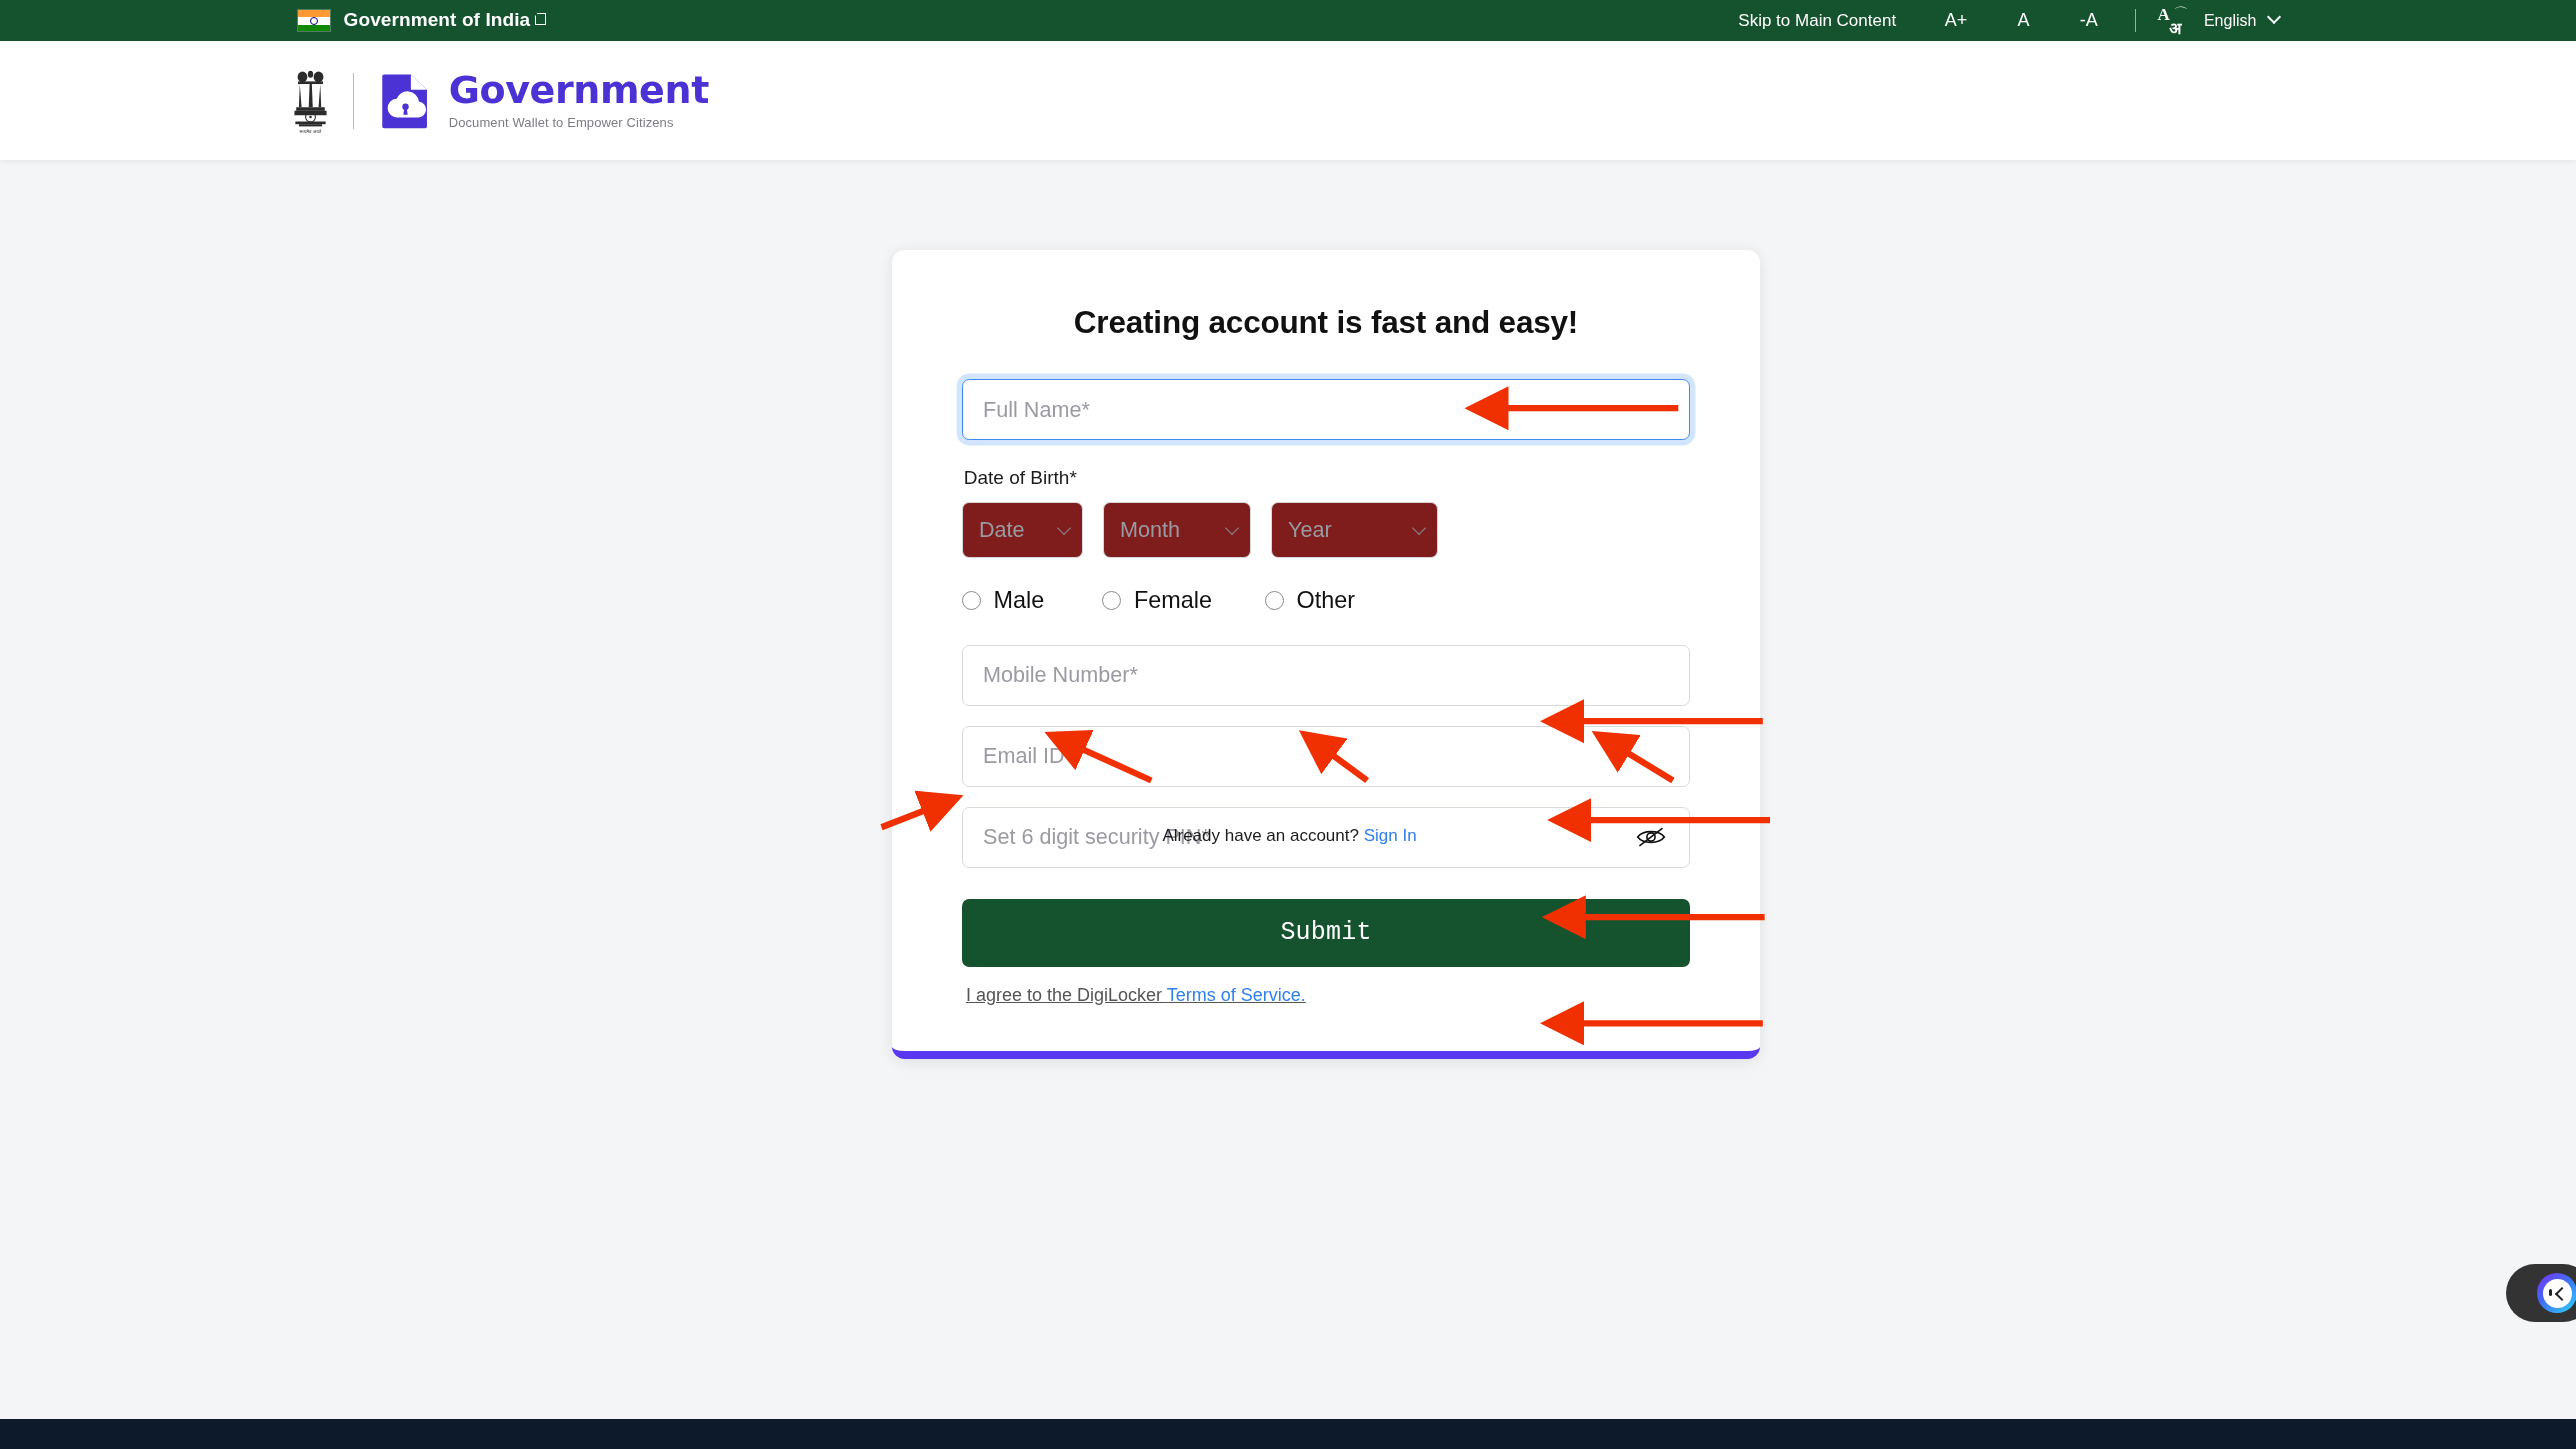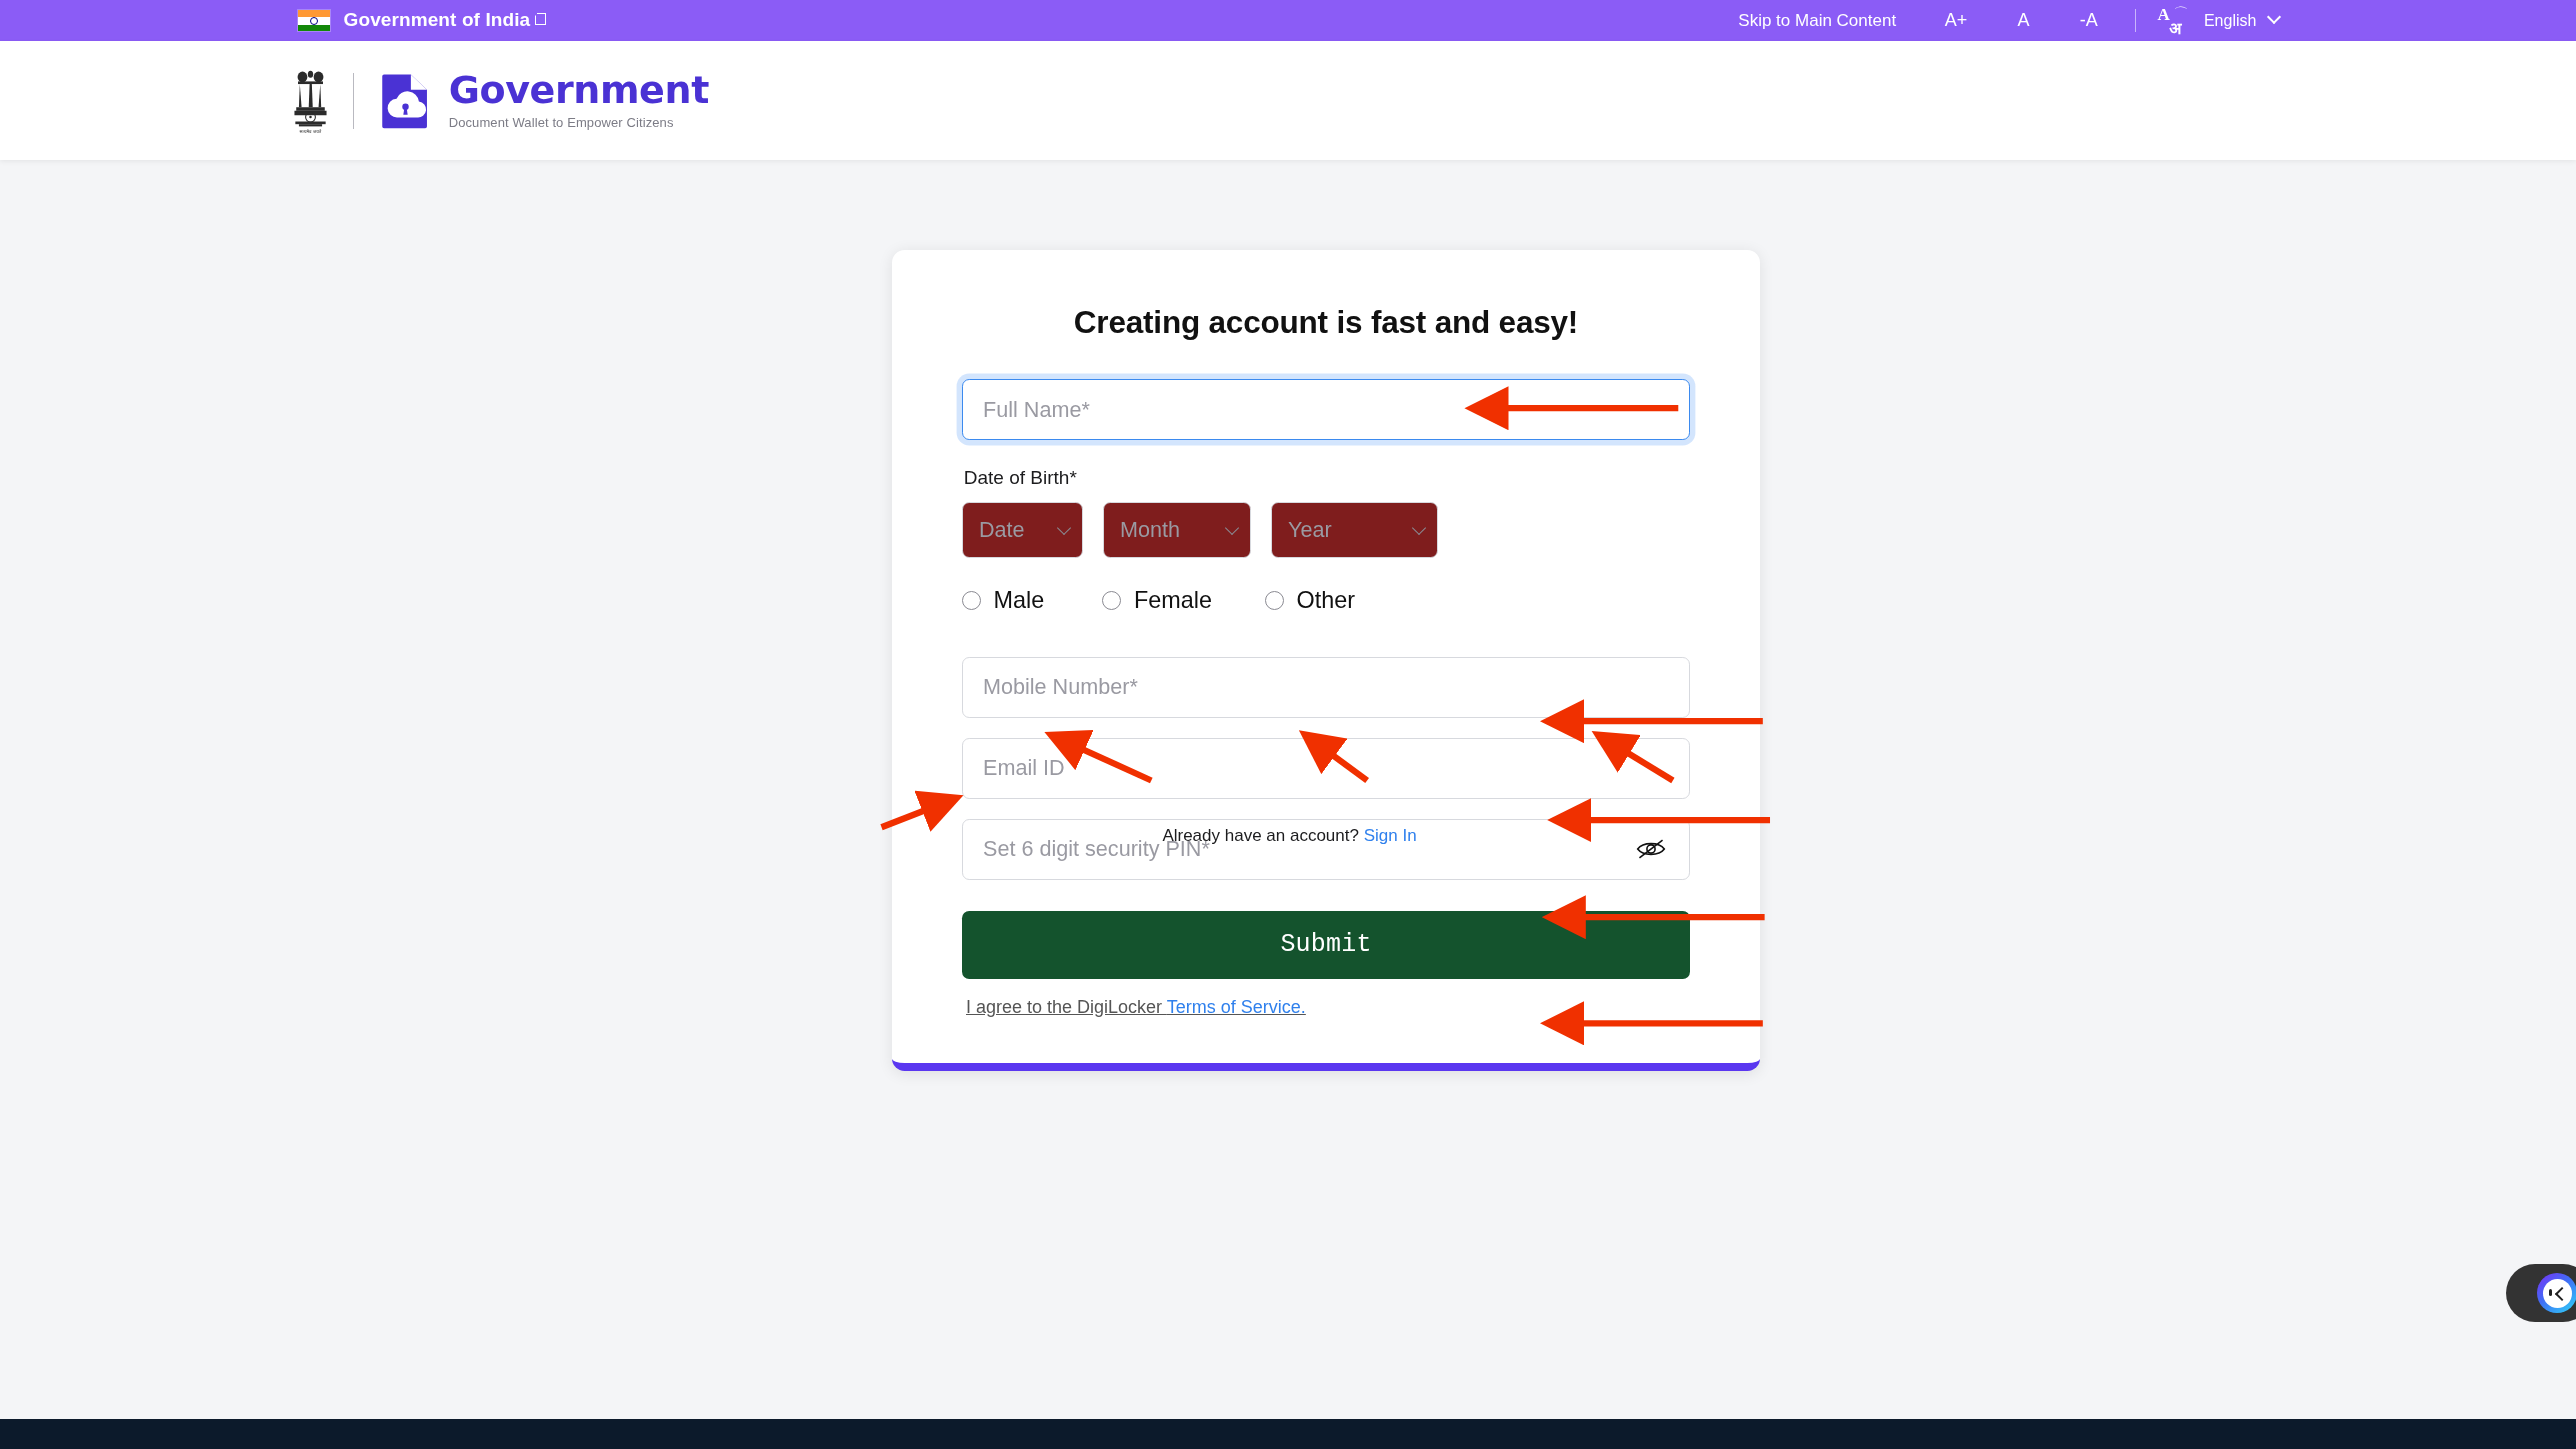--- a/index.html
+++ b/index.html
@@ -12,21 +12,21 @@
 
   body {
     font-family: "Liberation Sans", sans-serif;
     background: #f4f5f7;
     position: relative;
   }
 
   
   .gov-bar {
     height: 41px;
-    background: #8b5cf6;
+    background: #14532d;
     display: flex;
     align-items: center;
     position: relative;
     color: #ffffff;
   }
   .gov-left {
     display: flex;
     align-items: center;
     gap: 12.6px;
     margin-left: 297px;
@@ -233,21 +233,21 @@
     right: 14.4px; top: 21.6px;
     width: 10px; height: 10px;
     border-right: 1.8px solid #8a8a92;
     border-bottom: 1.8px solid #8a8a92;
     transform: rotate(45deg);
     pointer-events: none;
   }
 
   .gender-row {
     display: flex;
-    margin: 29px 0 12px 0;
+    margin: 29px 0 0 0;
     gap: 4px;
   }
   .gender-opt { display: flex; align-items: center; cursor: pointer; }
   .radio {
     width: 19px; height: 19px;
     border: 1.6px solid #8a8a92;
     border-radius: 50%;
     background: #fff;
     flex: none;
   }

